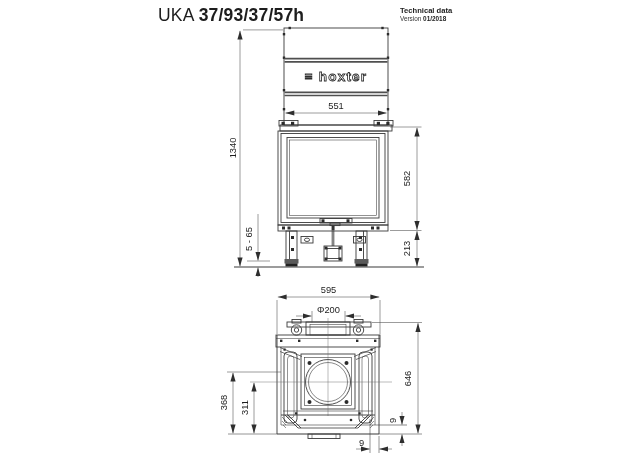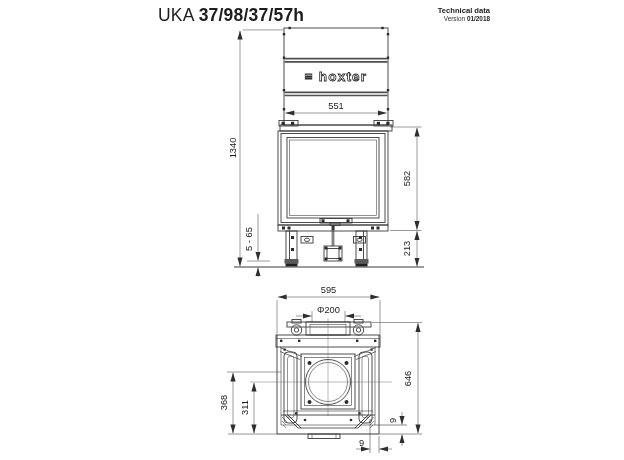--- a/index.html
+++ b/index.html
@@ -2,33 +2,33 @@
 <html><head>
 <meta charset="utf-8">
 <style>
   html,body{margin:0;padding:0;}
   body{
     width:624px;height:460px;position:relative;background:#fff;
     font-family:"Liberation Sans",sans-serif;overflow:hidden;color:#1d1d1d;
   }
   .title{position:absolute;left:158px;top:5px;font-size:17.5px;letter-spacing:.2px;white-space:nowrap;}
   .title b{font-weight:bold;}
-  .techdata{position:absolute;left:400px;top:6px;width:90px;text-align:right;line-height:1.25;}
+  .techdata{position:absolute;left:400px;top:6px;width:90px;text-align:left;line-height:1.25;}
   .techdata .t1{font-size:7.6px;font-weight:bold;}
   .techdata .t2{font-size:6.4px;color:#333;}
   .techdata .t2 b{font-weight:bold;color:#1d1d1d;}
   svg{position:absolute;left:0;top:0;}
   .dim{font-family:"Liberation Sans",sans-serif;font-size:9.3px;fill:#1d1d1d;stroke:none;}
   .logo{font-family:"Liberation Sans",sans-serif;font-size:13.5px;font-weight:bold;
         letter-spacing:1.2px;fill:#ffffff;stroke:#2e2e2e;stroke-width:.85;}
 </style>
 </head>
 <body>
 
-<div class="title"><span>UKA</span> <b>37/98/37/57h</b></div>
+<div class="title"><span>UKA</span> <b>37/93/37/57h</b></div>
 
 <div class="techdata">
   <div class="t1">Technical data</div>
   <div class="t2"><span>Version</span> <b>01/2018</b></div>
 </div>
 
 <svg width="624" height="460" viewBox="0 0 624 460">
   <defs>
     <marker id="mE" markerWidth="10" markerHeight="7" refX="8.8" refY="3" orient="auto" markerUnits="userSpaceOnUse">
       <path d="M0,0.4 L9,3 L0,5.6 Z" fill="#2e2e2e"></path>

